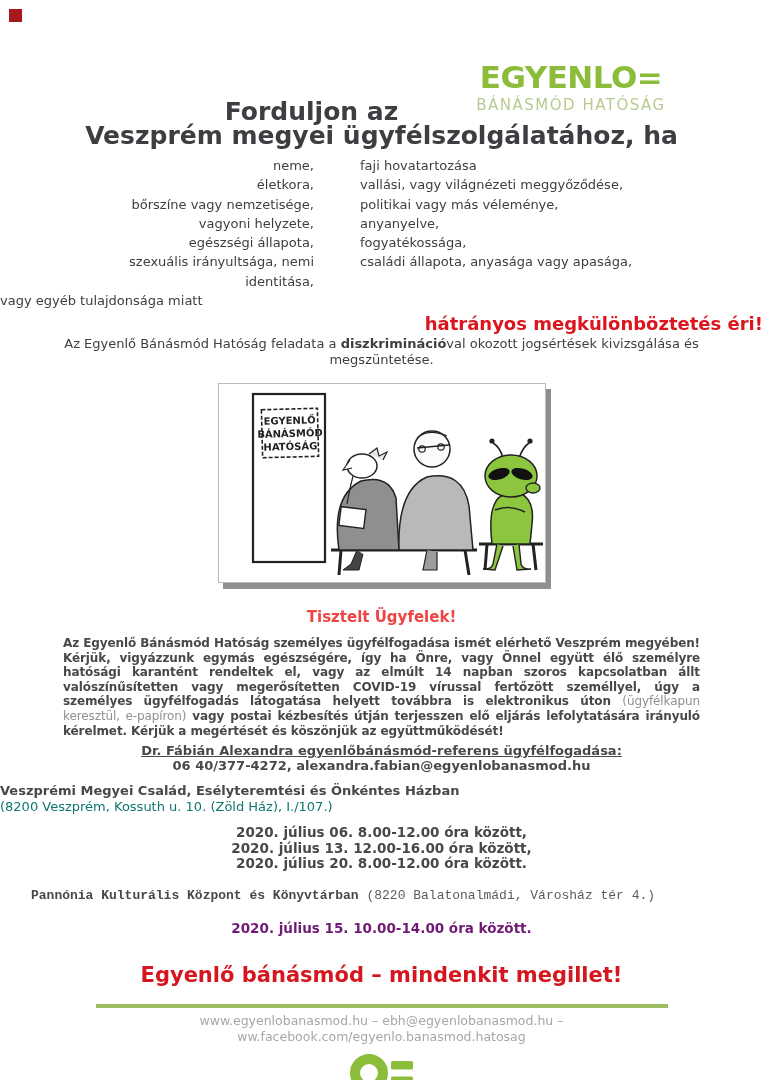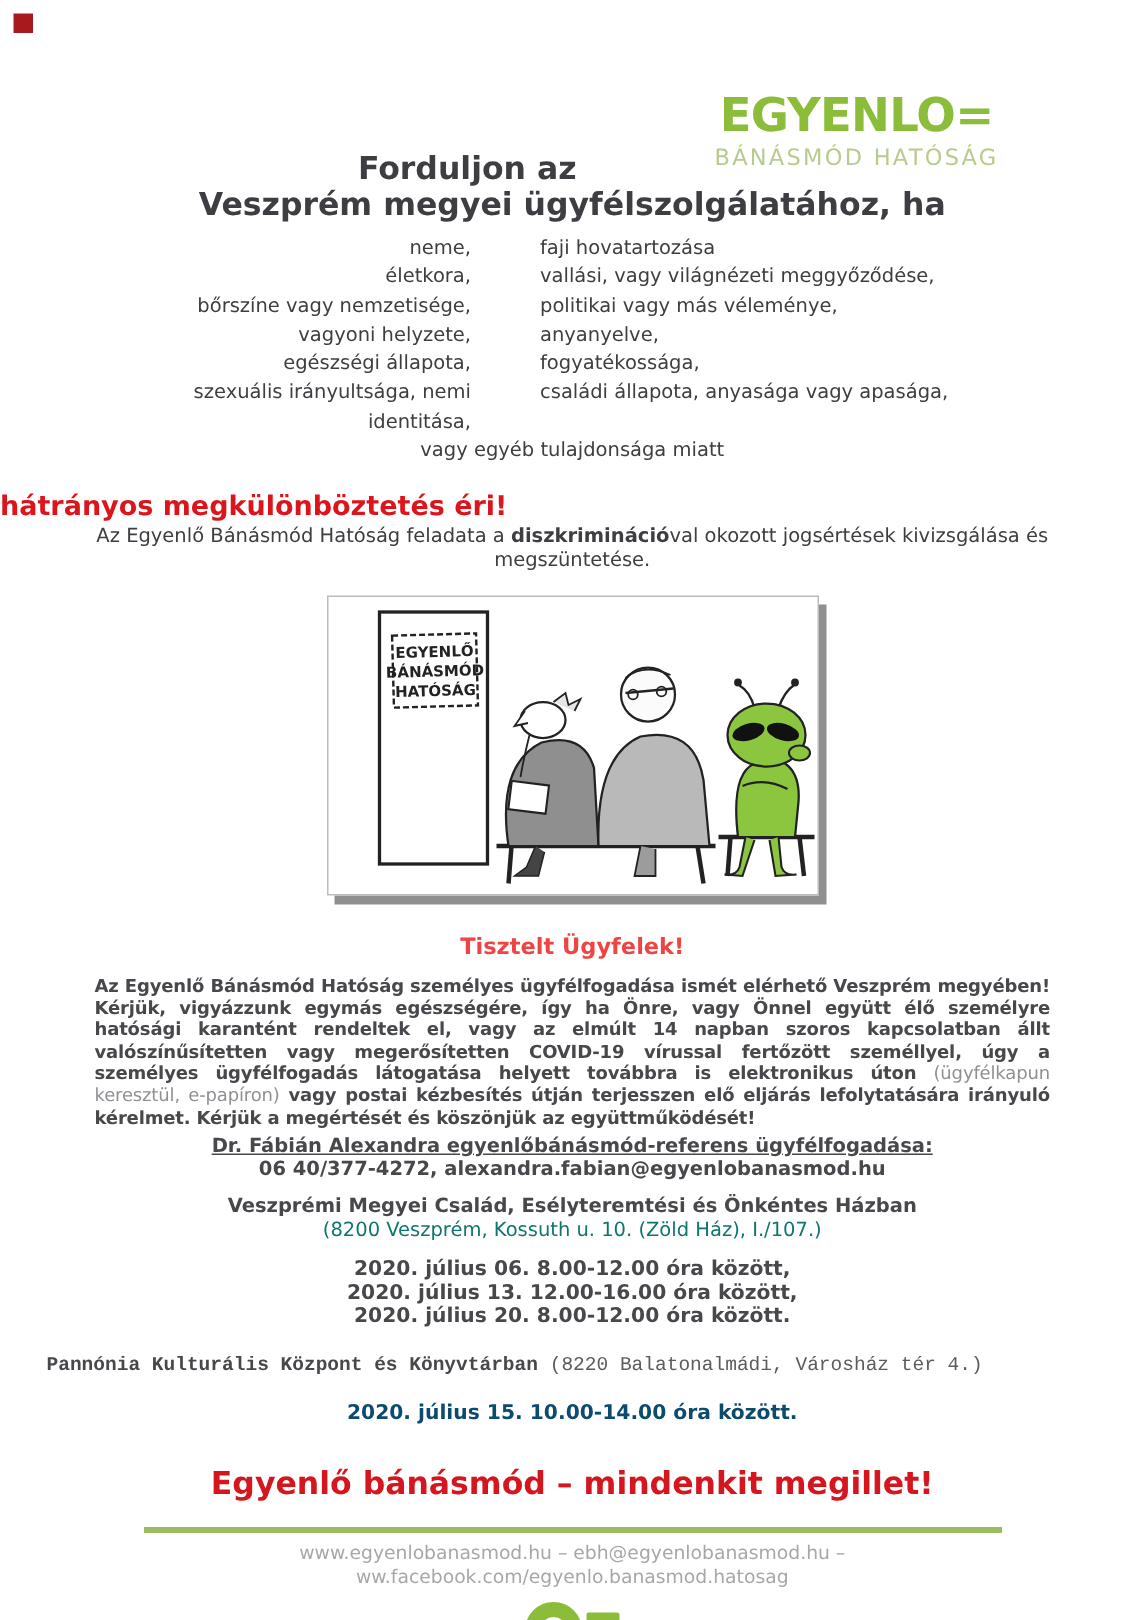--- a/index.html
+++ b/index.html
@@ -10,60 +10,60 @@
     background:#ffffff;
     font-family:"DejaVu Sans","Liberation Sans",sans-serif;
     color:#3e3e42;
     overflow:hidden;
   }
   .corner-square{position:absolute;top:9px;left:9px;width:13px;height:13px;background:#a7191c;}
   .header{position:relative;height:156px;}
   .logo{position:absolute;top:62px;left:476px;width:190px;text-align:center;line-height:1;}
   .logo-main{font-size:31px;font-weight:800;letter-spacing:-0.5px;color:#8cbd3a;display:block;}
   .logo-sub{font-size:15px;font-weight:400;letter-spacing:1.5px;color:#b8cb8f;display:block;margin-top:5px;}
-  .title{position:absolute;top:100px;left:0;width:100%;text-align:center;font-weight:bold;font-size:21px;color:#3e3e42;line-height:24px;}
+  .title{position:absolute;top:100px;left:0;width:100%;text-align:center;font-weight:bold;font-size:25px;color:#3e3e42;line-height:24px;}
   .title-line1{display:block;transform:translateX(-70px);}
   .title-line2{display:block;}
   .attr-grid{
     position:relative;left:-17px;
     display:grid;grid-template-columns:250px 305px;column-gap:46px;
     justify-content:center;
     font-size:13px;line-height:19.3px;color:#3e3e42;
   }
   .attr-left{text-align:right;}
   .attr-right{text-align:left;}
   .attr-item{display:block;}
-  .attr-footer{text-align:center;font-size:13px;line-height:19px;color:#3e3e42;}
-  .headline-red{margin-top:16px;text-align:left;font-weight:bold;font-size:18px;line-height:23px;color:#dc151d;}
+  .attr-footer{font-size:13px;line-height:19px;color:#3e3e42;}
+  .headline-red{margin-top:2px;text-align:right;font-weight:bold;font-size:18px;line-height:23px;color:#dc151d;}
   .mission{width:640px;margin:1px auto 0;text-align:center;font-size:13px;line-height:15.5px;color:#3e3e42;}
   .mission b{font-weight:bold;}
   .cartoon-box{
     width:326px;height:198px;margin:16px auto 0;
     background:#fff;border:1px solid #bcbcbc;
     box-shadow:5px 6px 0 #8f8f8f;
   }
   .greeting{margin-top:25px;text-align:center;font-weight:bold;font-size:15px;line-height:18px;color:#ef4444;}
   .notice{
     width:637px;margin:10px auto 0;
     text-align:justify;font-weight:bold;font-size:12px;line-height:14.6px;
     letter-spacing:-0.1px;color:#48484c;
   }
   .notice .gray-note{font-weight:normal;color:#8f9094;}
   .contact{margin-top:5px;text-align:center;font-weight:bold;font-size:13px;line-height:15px;color:#48484c;}
   .contact-title{text-decoration:underline;display:block;}
   .contact-line{display:block;}
-  .venue1{margin-top:10px;text-align:center;font-size:13px;line-height:16px;}
+  .venue1{margin-top:10px;font-size:13px;line-height:16px;}
   .venue1-name{font-weight:bold;color:#48484c;display:block;}
   .venue1-address{font-weight:normal;color:#0f766e;display:block;}
   .dates{margin-top:10px;text-align:center;font-weight:bold;font-size:13.5px;line-height:15.5px;color:#48484c;}
   .date-line{display:block;}
   .venue2{margin-top:16px;margin-left:31px;text-align:left;font-size:13px;line-height:16px;font-family:Liberation Mono, monospace;}
   .venue2-name{font-weight:bold;color:#48484c;}
   .venue2-address{font-weight:normal;color:#5c5c60;}
-  .date2{margin-top:16px;text-align:center;font-weight:bold;font-size:13.5px;line-height:16px;color:#0c4a6e;}
+  .date2{margin-top:16px;text-align:center;font-weight:bold;font-size:13.5px;line-height:16px;color:#701a75;}
   .slogan{margin-top:26px;text-align:center;font-weight:bold;font-size:21px;line-height:26px;color:#d5161e;}
   .divider{width:572px;height:4px;margin:16px auto 0;background:#9cbd5f;}
   .footer-links{margin-top:5px;text-align:center;font-size:12.5px;line-height:16.5px;color:#a7a7a7;}
   .footer-line{display:block;}
   .o-mark{display:block;margin:6px auto 0;}
   svg text{font-family:"DejaVu Sans","Liberation Sans",sans-serif;}
 </style>
 </head>
 <body>
 

